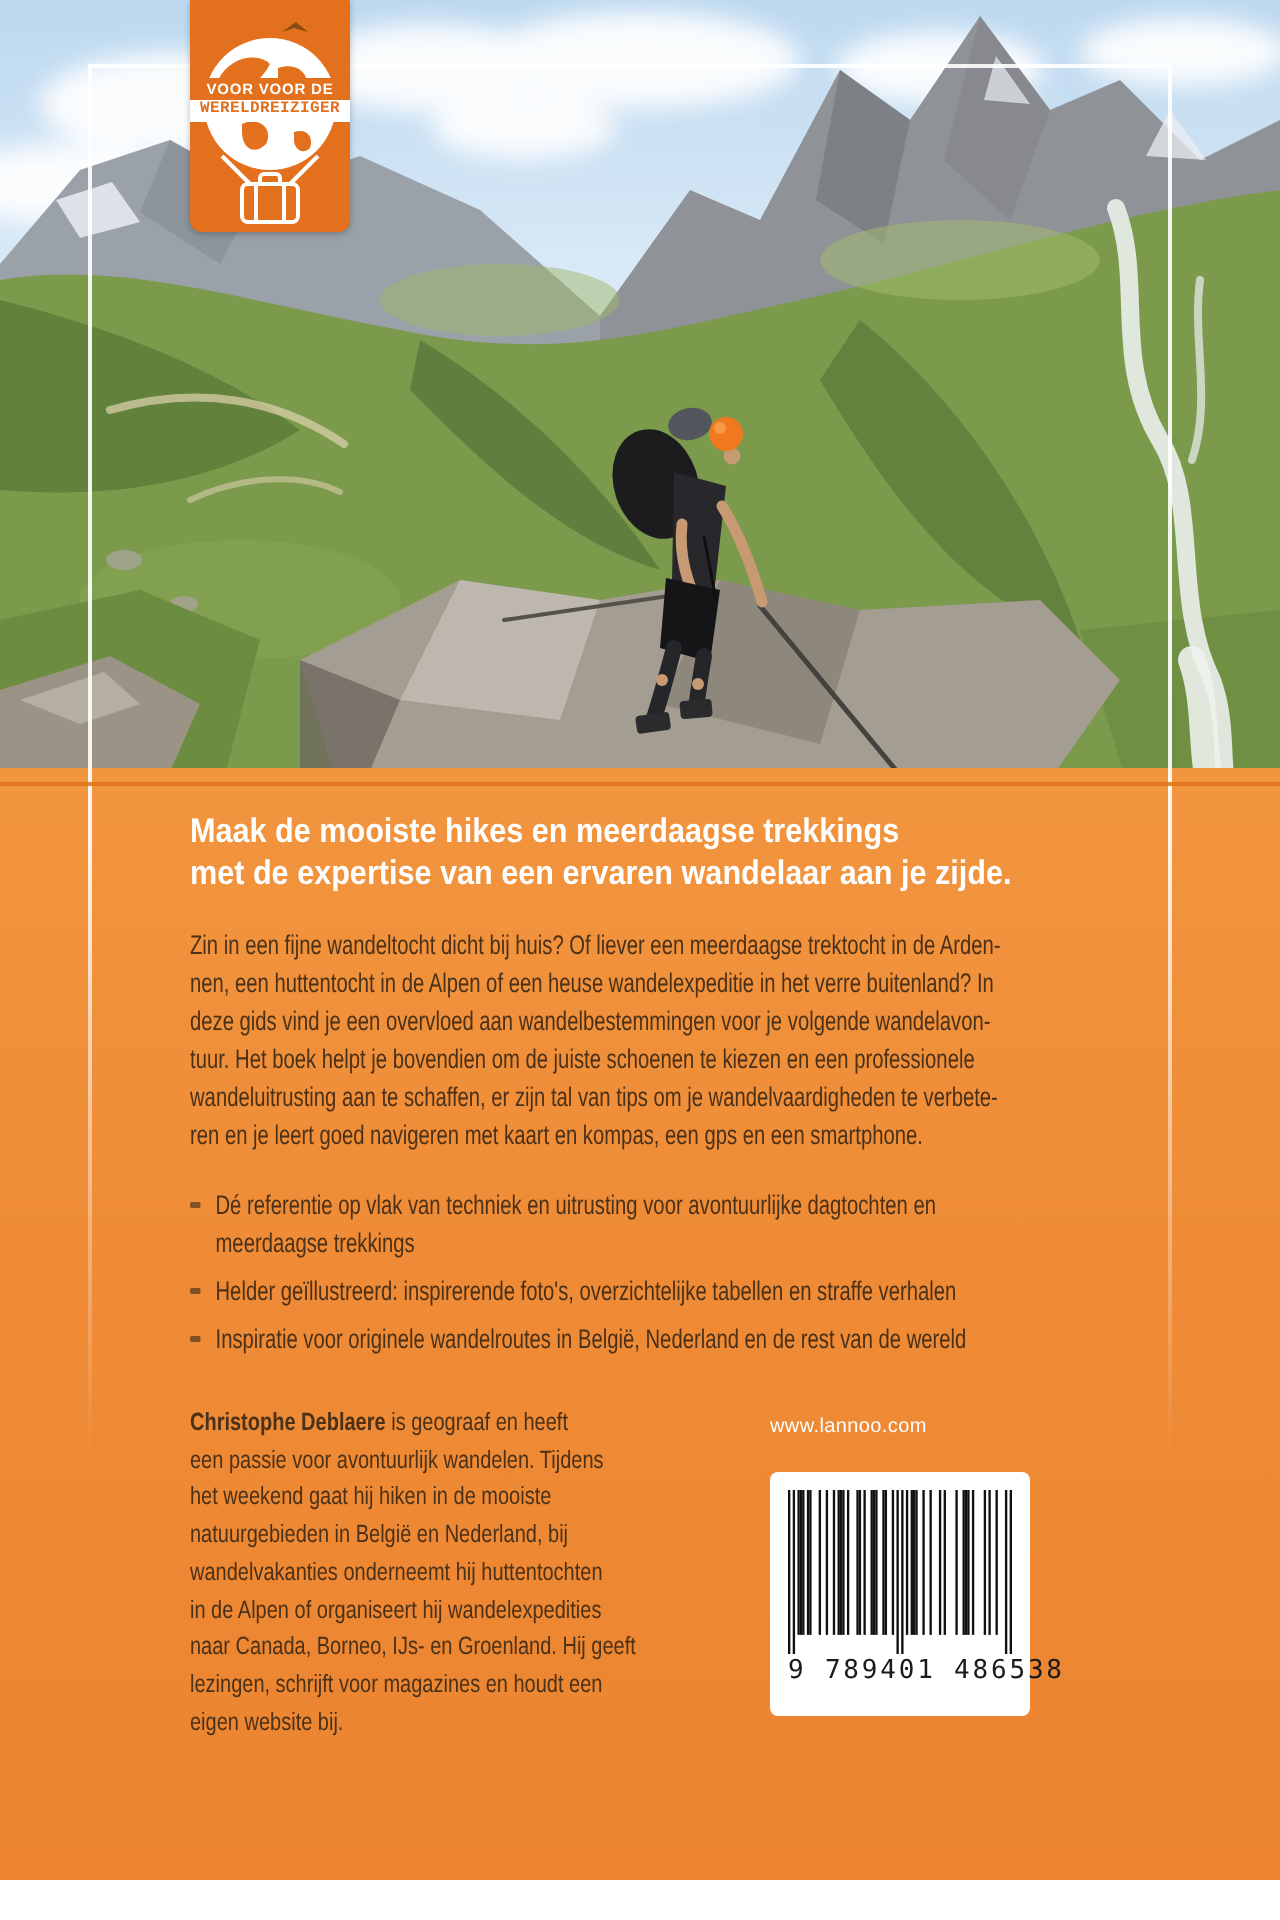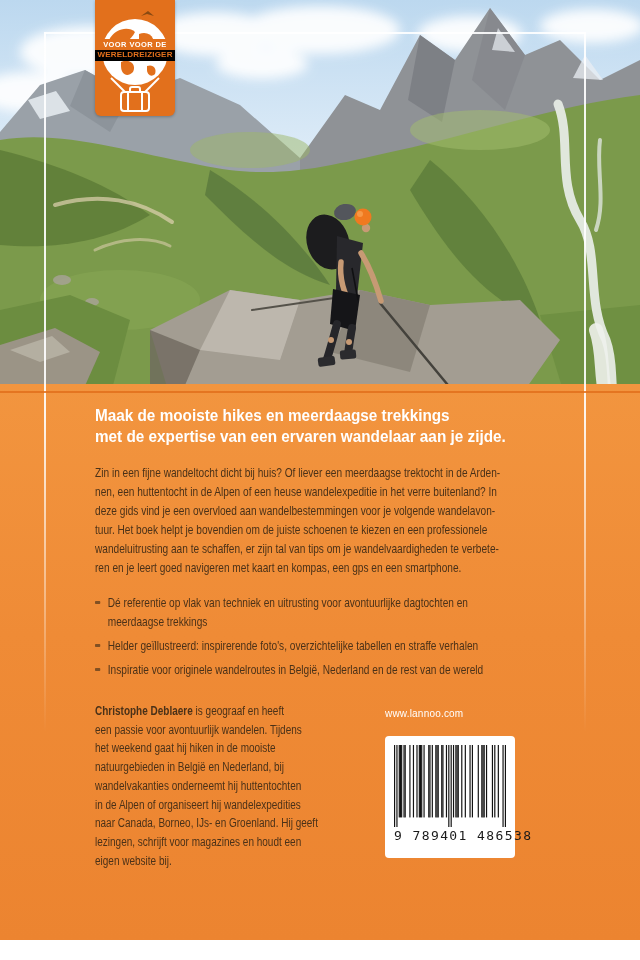--- a/index.html
+++ b/index.html
@@ -17,22 +17,22 @@
   
   .badge{
     position:absolute;left:95px;top:0;width:80px;height:116px;z-index:6;
     background:var(--badge-orange,#E2701C);border-radius:0 0 6px 6px;
     box-shadow:0 1px 3px rgba(0,0,0,.25);
   }
   .badge svg{position:absolute;left:0;top:0;}
   .badge-banner{position:absolute;left:0;top:39px;width:80px;text-align:center;line-height:1;}
   .badge-banner .r1{background:var(--badge-orange,#E2701C);color:#fff;font-size:7.5px;
     font-weight:bold;letter-spacing:.4px;padding:2px 0 1px;}
-  .badge-banner .r2{background:#000000;color:var(--badge-orange,#E2701C);font-size:8px;
-    font-weight:bold;letter-spacing:.2px;padding:1px 0 2px;}
+  .badge-banner .r2{background:#ffffff;color:var(--badge-orange,#E2701C);font-size:8px;
+    font-weight:bold;letter-spacing:.2px;padding:1px 0 2px;font-family:Liberation Mono, monospace;}
   
   .frame{position:absolute;left:0;top:0;width:640px;height:960px;pointer-events:none;z-index:3;}
   .f-top{position:absolute;left:44px;top:32px;width:542px;height:2px;background:rgba(255,255,255,.9);}
   .f-left,.f-right{position:absolute;top:32px;width:2px;height:700px;
     background:linear-gradient(180deg,rgba(255,255,255,.92) 0%,rgba(255,255,255,.9) 55%,rgba(255,255,255,0) 100%);}
   .f-left{left:44px;}
   .f-right{left:584px;}
   
   .orange{
     position:absolute;left:0;top:384px;width:640px;height:556px;

